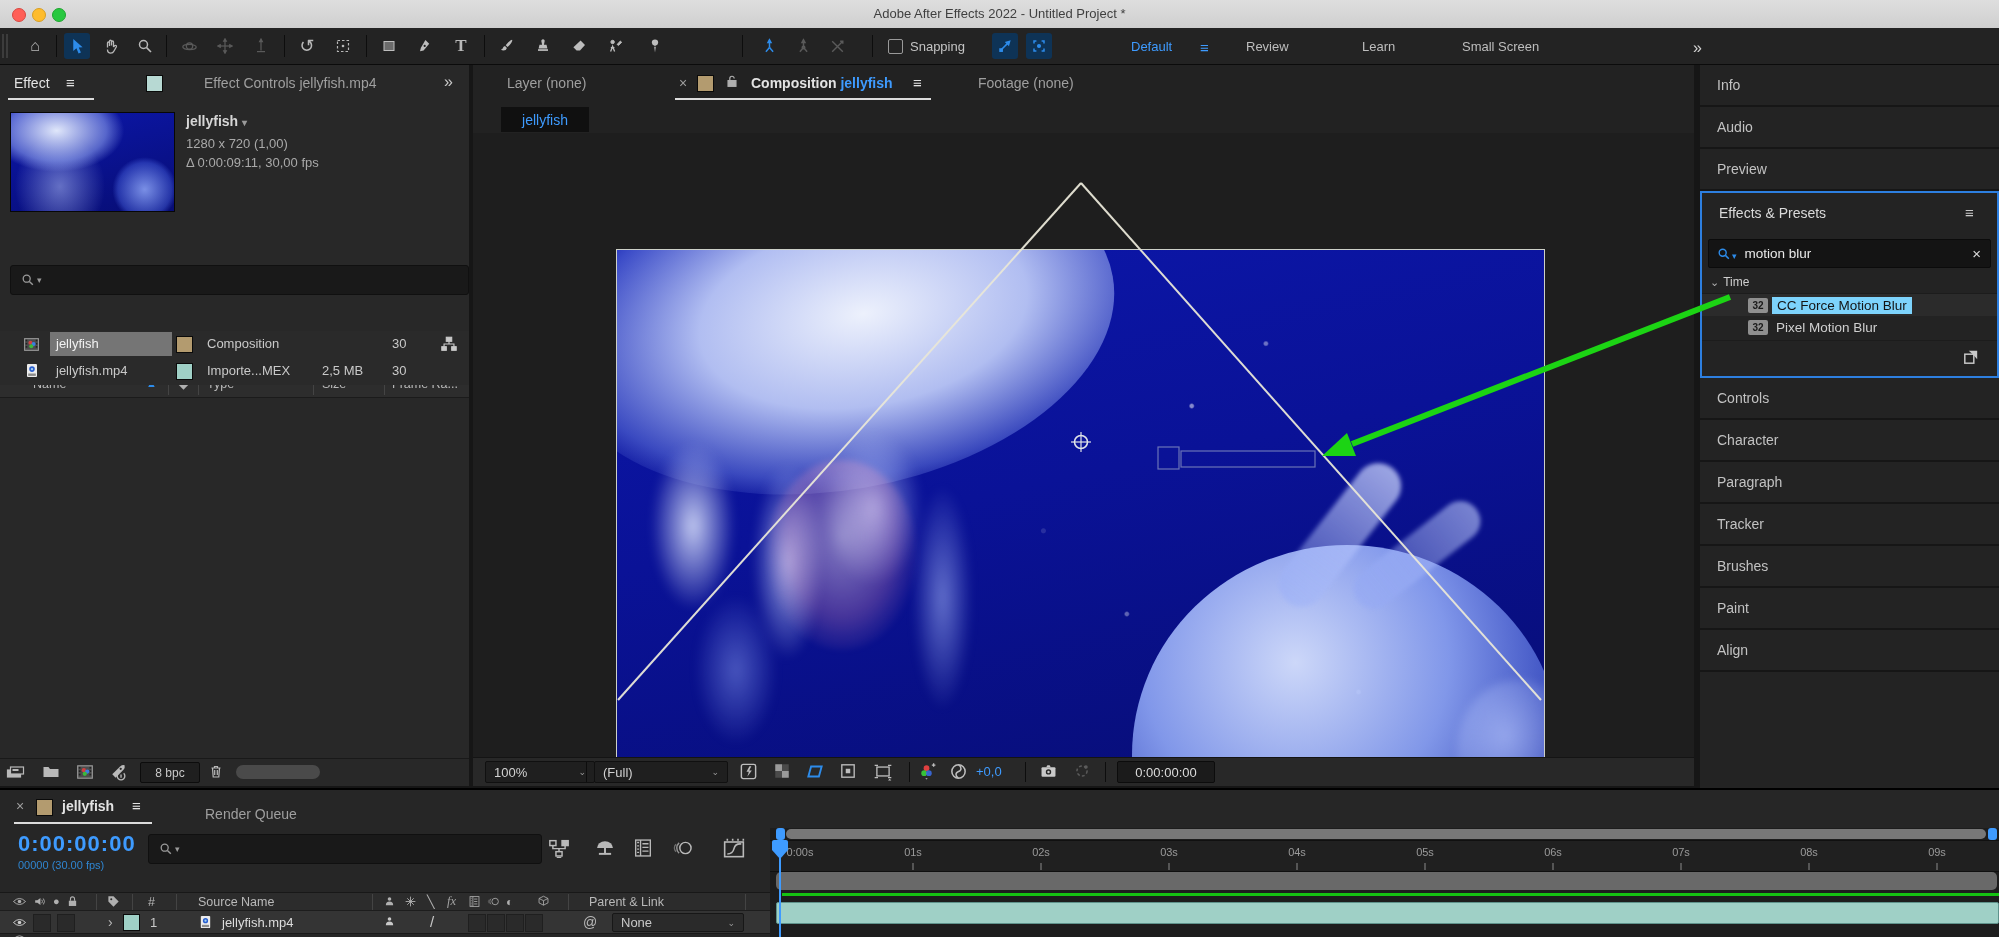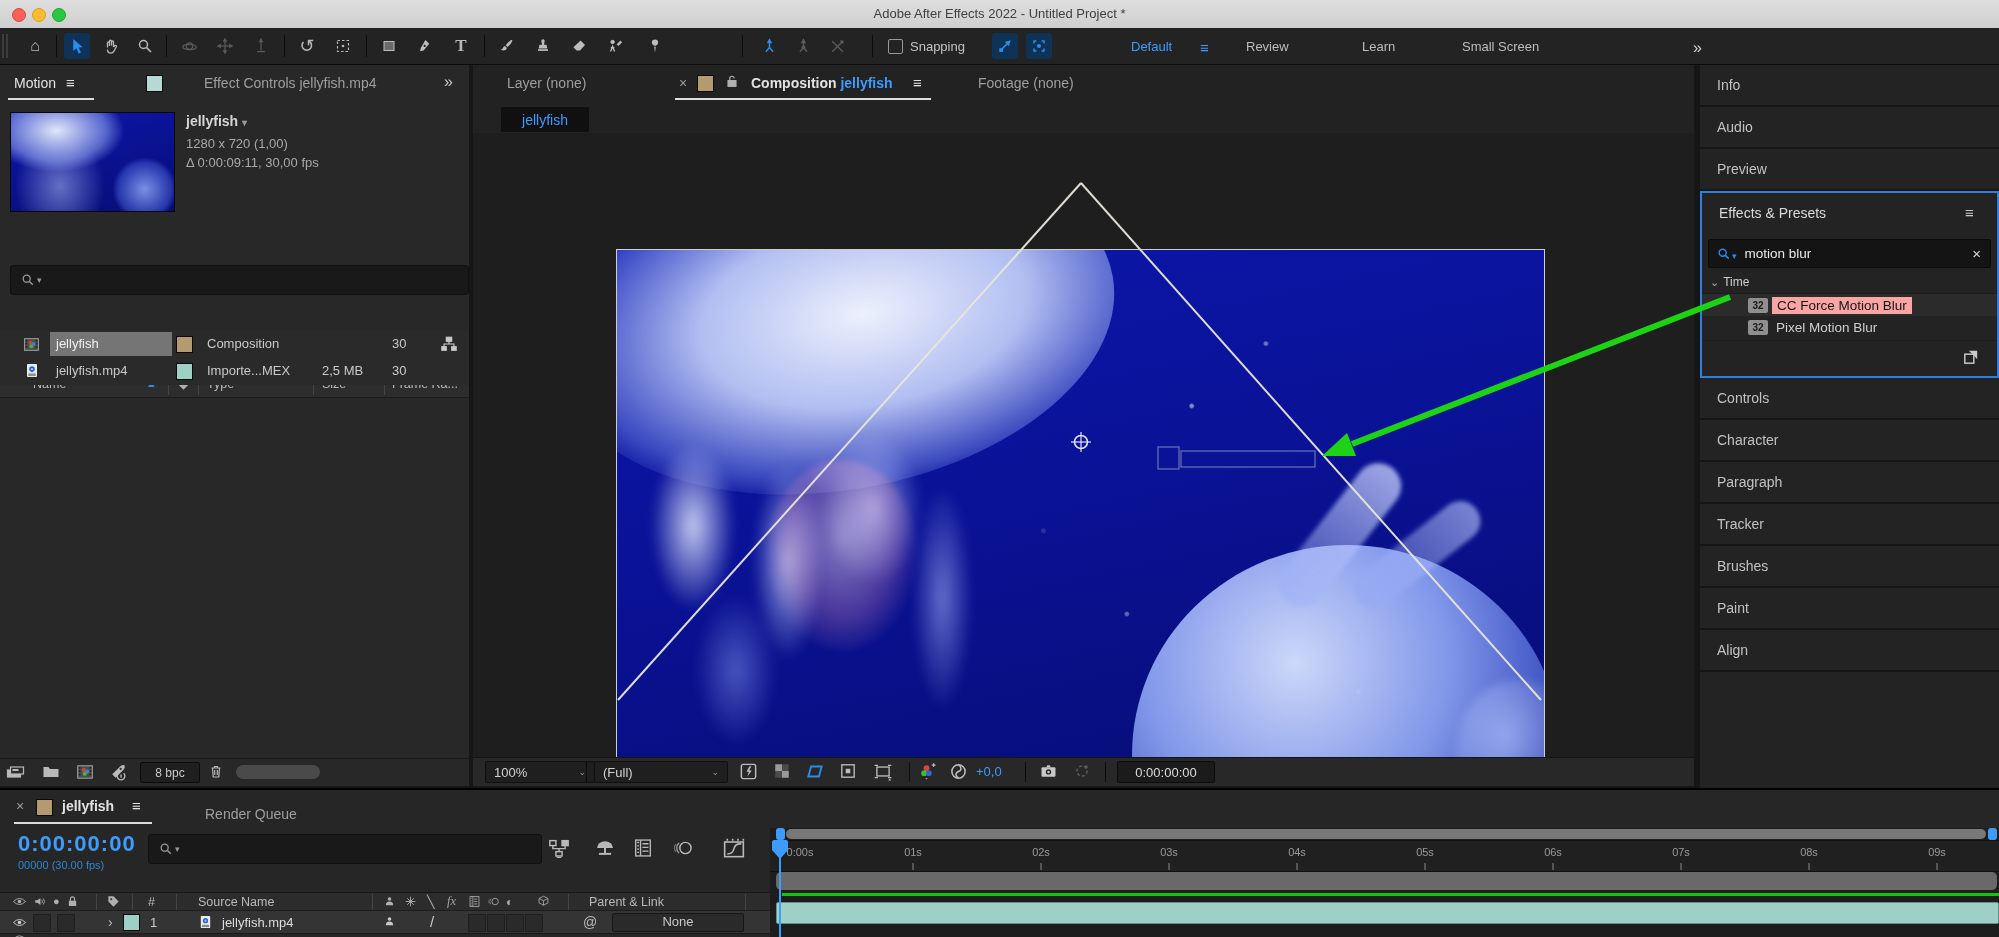--- a/index.html
+++ b/index.html
@@ -225,21 +225,21 @@
       </div>
     <div class="a tlabel ws active" style="left:1131px;">Default</div>
     <div class="a tlabel ws active" style="left:1200px;font-size:15px;">≡</div>
     <div class="a tlabel ws" style="left:1246px;">Review</div>
     <div class="a tlabel ws" style="left:1362px;">Learn</div>
     <div class="a tlabel ws" style="left:1462px;">Small Screen</div>
     <div class="a tlabel" style="left:1693px;font-size:16px;color:#d2d2d2;">»</div>
   </div>
 
   <div class="a panel proj">
-    <div class="a tabtxt on" style="left:14px;top:10px;">Motion</div>
+    <div class="a tabtxt on" style="left:14px;top:10px;">Effect</div>
     <div class="a tabtxt on" style="left:66px;top:9px;font-size:15px;">≡</div>
     <div class="a underline" style="left:8px;top:33px;width:86px;"></div>
     <div class="a swatch" style="left:146px;top:10px;background:#b7d9d3;"></div>
     <div class="a tabtxt" style="left:172px;top:10px;margin-left:32px;">Effect Controls jellyfish.mp4</div>
     <div class="a tabtxt" style="left:444px;top:8px;font-size:16px;color:#c9c9c9;">»</div>
 
     <div class="a" style="left:10px;top:47px;width:163px;height:98px;border:1px solid #070707;overflow:hidden;background:
         radial-gradient(ellipse 90px 55px at 28% 18%, rgba(235,242,255,.95), rgba(150,170,245,.55) 55%, transparent 75%),
         radial-gradient(circle 38px at 82% 78%, rgba(150,175,255,.8), rgba(80,110,235,.4) 70%, transparent 85%),
         radial-gradient(ellipse 60px 70px at 30% 75%, rgba(190,205,255,.5), transparent 75%),
@@ -506,21 +506,21 @@
         <span style="color:#2d8ceb;font-size:9px;margin:4px 6px 0 1px;">▾</span>
         <input value="motion blur" style="">
         <span style="color:#d9d9d9;font-size:15px;margin-right:9px;margin-left:auto;">×</span>
       </div>
       <div class="a" style="left:0;top:78px;width:295px;height:22px;display:flex;align-items:center;border-bottom:1px solid #1c1c1c;">
         <span style="margin-left:8px;font-size:11px;color:#b0b0b0;">⌄</span>
         <span style="margin-left:4px;font-size:12px;color:#cfcfcf;">Time</span>
       </div>
       <div class="eapitem a" style="top:101px;background:#2b2b2b;">
         <span class="badge32" style="margin-left:46px;">32</span>
-        <span style="margin-left:4px;background:#fca5a5;color:#141414;padding:1px 5px;">CC Force Motion Blur</span>
+        <span style="margin-left:4px;background:#7dd3fc;color:#141414;padding:1px 5px;">CC Force Motion Blur</span>
       </div>
       <div class="eapitem a" style="top:123px;">
         <span class="badge32" style="margin-left:46px;">32</span>
         <span style="margin-left:8px;">Pixel Motion Blur</span>
       </div>
       <div class="a" style="left:0;top:147px;width:295px;height:32px;border-top:1px solid #1c1c1c;">
         <span class="a ico" style="left:260px;top:7px;">
             <svg width="18" height="18" viewBox="0 0 16 16">
               <rect x="2.5" y="5.5" width="8" height="8" fill="none" stroke="#c9c9c9" stroke-width="1.3"></rect>
               <path d="M6 2.5 h7.5 V10 L10 6Z" fill="#c9c9c9"></path>
@@ -745,21 +745,21 @@
             <circle cx="8" cy="5" r="2.2"></circle>
             <path d="M3.5 12.5a4.5 4.5 0 0 1 9 0Z"></path>
           </svg>
         </span>
       <span class="a" style="left:430px;top:2px;color:#c9c9c9;font-size:15px;">/</span>
       <div class="cell" style="left:468px;"></div>
       <div class="cell" style="left:487px;"></div>
       <div class="cell" style="left:506px;"></div>
       <div class="cell" style="left:525px;"></div>
       <span class="a" style="left:583px;top:3px;color:#b9b9b9;font-size:14px;">@</span>
-      <div class="a noneselect" style="left:612px;top:2px;width:114px;height:17px;flex-direction:column;">
+      <div class="a noneselect" style="left:612px;top:2px;width:114px;height:17px;">
           <span>None</span>
           <span style="font-size:9px;color:#9a9a9a;">⌄</span>
         </div>
     </div>
 
     <div class="a" style="left:0;top:143px;width:770px;height:6px;background:#262626;border-top:1px solid #1a1a1a;">
       <span class="a ico" style="left:12px;top:1px;">
           <svg width="15" height="5" viewBox="0 0 16 5">
             <path d="M1.5 4q6.5-6.5 13 0" fill="none" stroke="#b0b0b0"></path>
           </svg>

